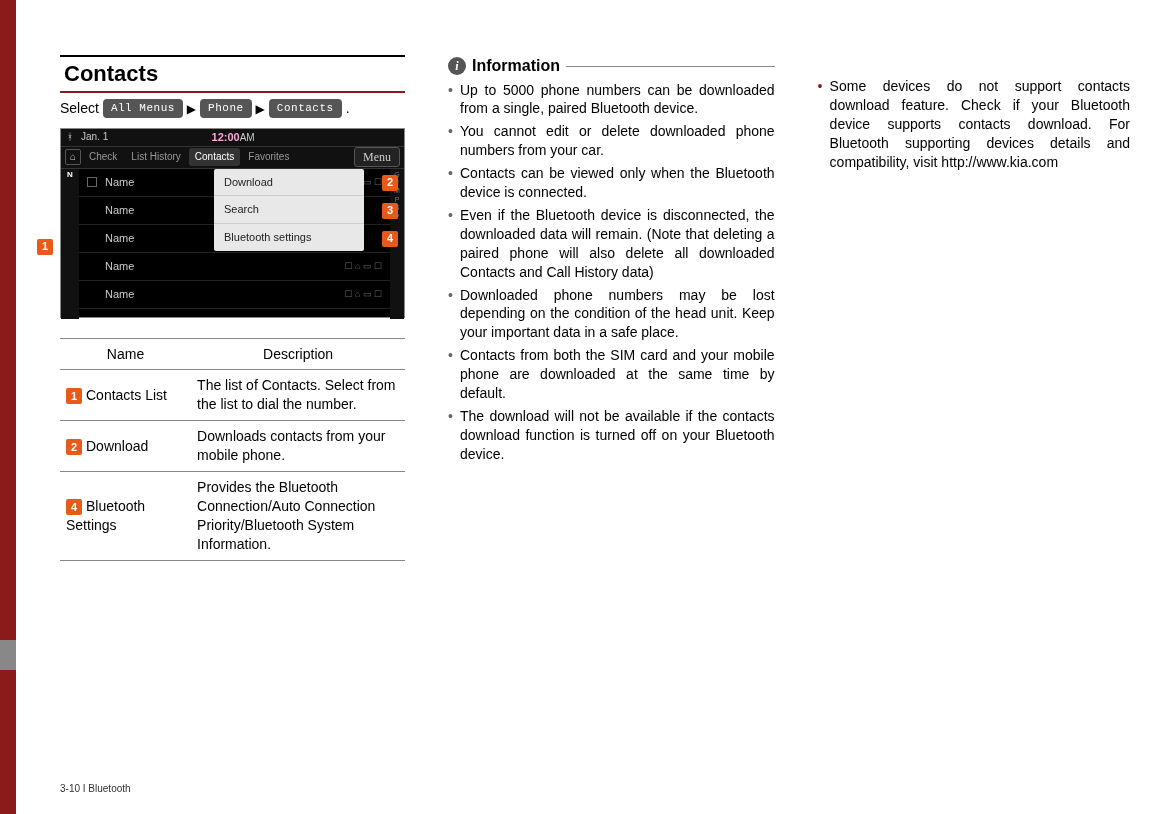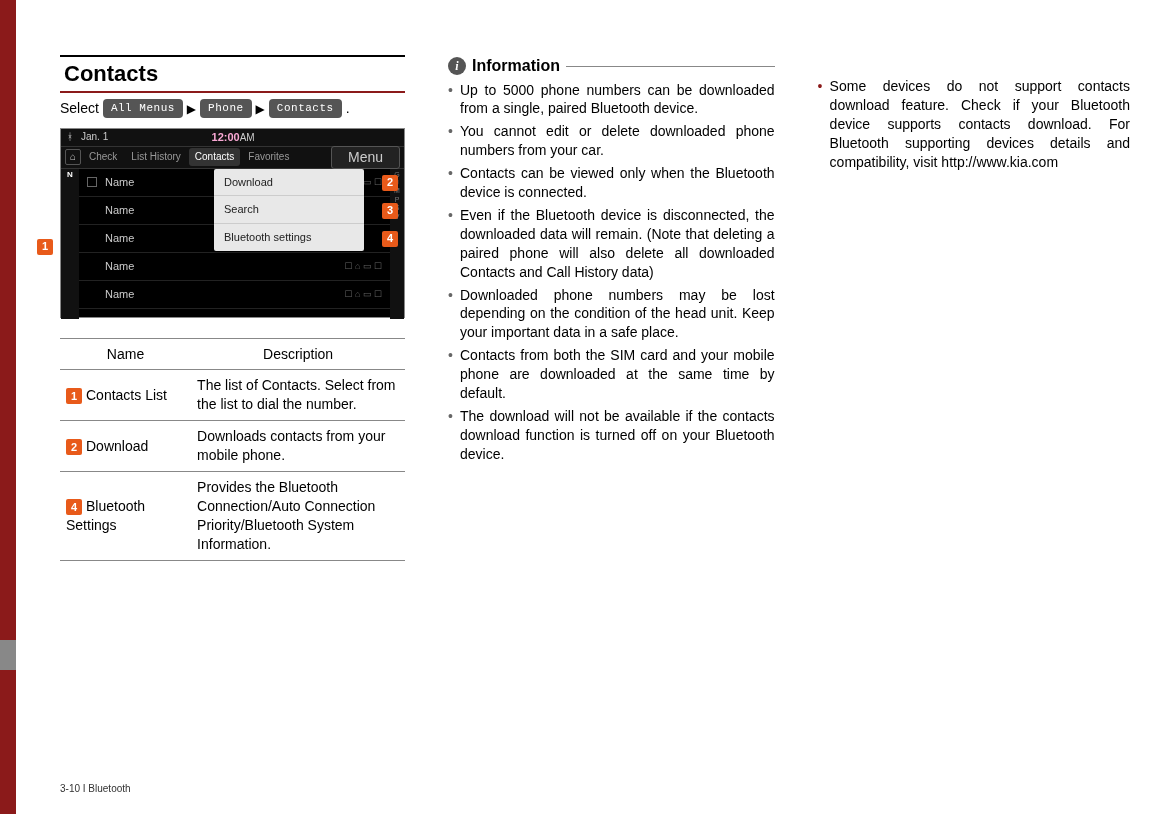--- a/index.html
+++ b/index.html
@@ -120,22 +120,23 @@
   .ss-tab.active {
     background: #333;
     border-radius: 3px;
     color: #fff;
   }
   .ss-menu-btn {
     margin-left: auto;
     background: #222;
     border: 1px solid #555;
     border-radius: 3px;
-    padding: 1px 16px;
-    font-size: 14px;
+    padding: 1px 8px;
+    font-size: 12px;
+    font-family: Liberation Serif, serif;
   }
   .ss-body {
     position: relative;
     display: flex;
     height: 150px;
   }
   .ss-alpha {
     width: 18px;
     background: #111;
     display:flex;

